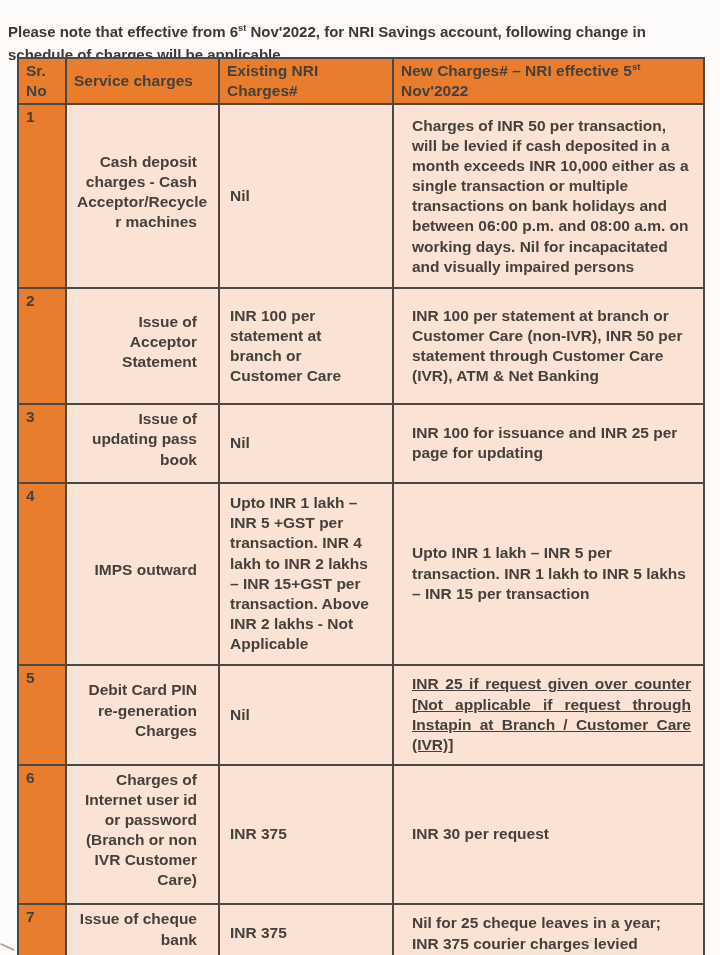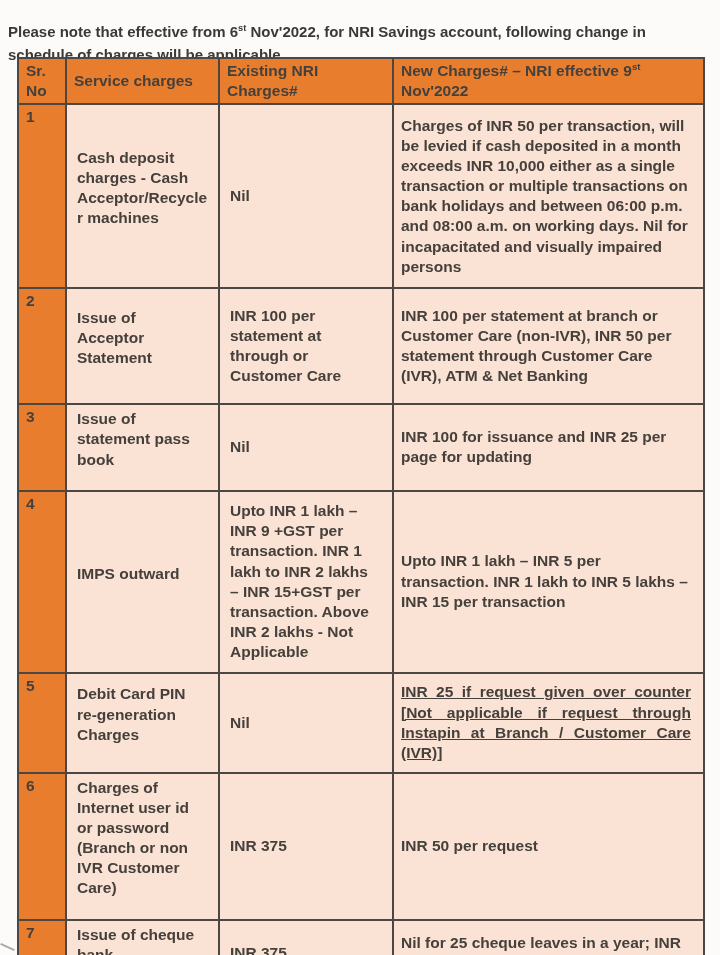--- a/index.html
+++ b/index.html
@@ -43,23 +43,23 @@
   td{
     background:var(--peach);
     vertical-align:middle;
     text-align:left;
   }
   td.c0{
     background:var(--orange);
     vertical-align:top;
     padding:2px 2px 2px 7px;
   }
-  td.c1{ padding:4px 21px 20px 10px; }
+  td.c1{ padding:4px 21px 12px 10px;text-align:right; }
   td.c2{ padding:4px 16px 4px 10px; }
-  td.c3{ padding:4px 12px 4px 7px;margin-left:40px; }
+  td.c3{ padding:4px 12px 4px 18px;margin-left:40px; }
   tbody tr:nth-child(1){ height:184px; }
   tbody tr:nth-child(2){ height:116px; }
   tbody tr:nth-child(3){ height:67px; }
   tbody tr:nth-child(4){ height:182px; }
   tbody tr:nth-child(5){ height:100px; }
   tbody tr:nth-child(6){ height:138px; }
   tbody tr:nth-child(7){ height:60px; }
   tbody tr:nth-child(5) td.c3{ text-align:justify;text-decoration:underline; }
   .corner-artifact{
     position:absolute; left:0px; top:946px;
@@ -77,59 +77,59 @@
     <col style="width:48px">
     <col style="width:153px">
     <col style="width:174px">
     <col style="width:311px">
   </colgroup>
   <thead>
     <tr>
       <th>Sr. No</th>
       <th>Service charges</th>
       <th>Existing NRI Charges#</th>
-      <th><span>New Charges# – NRI effective 9</span><sup>st</sup><span> Nov'2022</span></th>
+      <th><span>New Charges# – NRI effective 5</span><sup>st</sup><span> Nov'2022</span></th>
     </tr>
   </thead>
   <tbody>
       <tr>
         <td class="c0">1</td>
         <td class="c1">Cash deposit charges - Cash Acceptor/Recycle r machines</td>
         <td class="c2">Nil</td>
         <td class="c3">Charges of INR 50 per transaction, will be levied if cash deposited in a month exceeds INR 10,000 either as a single transaction or multiple transactions on bank holidays and between 06:00 p.m. and 08:00 a.m. on working days. Nil for incapacitated and visually impaired persons</td>
       </tr>
       <tr>
         <td class="c0">2</td>
         <td class="c1">Issue of Acceptor Statement</td>
-        <td class="c2">INR 100 per statement at through or Customer Care</td>
+        <td class="c2">INR 100 per statement at branch or Customer Care</td>
         <td class="c3">INR 100 per statement at branch or Customer Care (non-IVR), INR 50 per statement through Customer Care (IVR), ATM &amp; Net Banking</td>
       </tr>
       <tr>
         <td class="c0">3</td>
-        <td class="c1">Issue of statement pass book</td>
+        <td class="c1">Issue of updating pass book</td>
         <td class="c2">Nil</td>
         <td class="c3">INR 100 for issuance and INR 25 per page for updating</td>
       </tr>
       <tr>
         <td class="c0">4</td>
         <td class="c1">IMPS outward</td>
-        <td class="c2">Upto INR 1 lakh – INR 9 +GST per transaction. INR 1 lakh to INR 2 lakhs – INR 15+GST per transaction. Above INR  2 lakhs - Not Applicable</td>
+        <td class="c2">Upto INR 1 lakh – INR 5 +GST per transaction. INR 4 lakh to INR 2 lakhs – INR 15+GST per transaction. Above INR  2 lakhs - Not Applicable</td>
         <td class="c3">Upto INR 1 lakh – INR 5 per transaction. INR 1 lakh to INR 5 lakhs – INR 15 per transaction</td>
       </tr>
       <tr>
         <td class="c0">5</td>
         <td class="c1">Debit Card PIN re-generation Charges</td>
         <td class="c2">Nil</td>
         <td class="c3">INR 25 if request given over counter [Not applicable if request through Instapin at Branch / Customer Care (IVR)]</td>
       </tr>
       <tr>
         <td class="c0">6</td>
         <td class="c1">Charges of Internet user id or password (Branch or non IVR Customer Care)</td>
         <td class="c2">INR 375</td>
-        <td class="c3">INR  50 per request</td>
+        <td class="c3">INR  30 per request</td>
       </tr>
       <tr>
         <td class="c0">7</td>
         <td class="c1">Issue of cheque bank</td>
         <td class="c2">INR 375</td>
         <td class="c3">Nil for 25 cheque leaves in a year; INR 375 courier charges levied</td>
       </tr>
     </tbody>
 </table>
 

